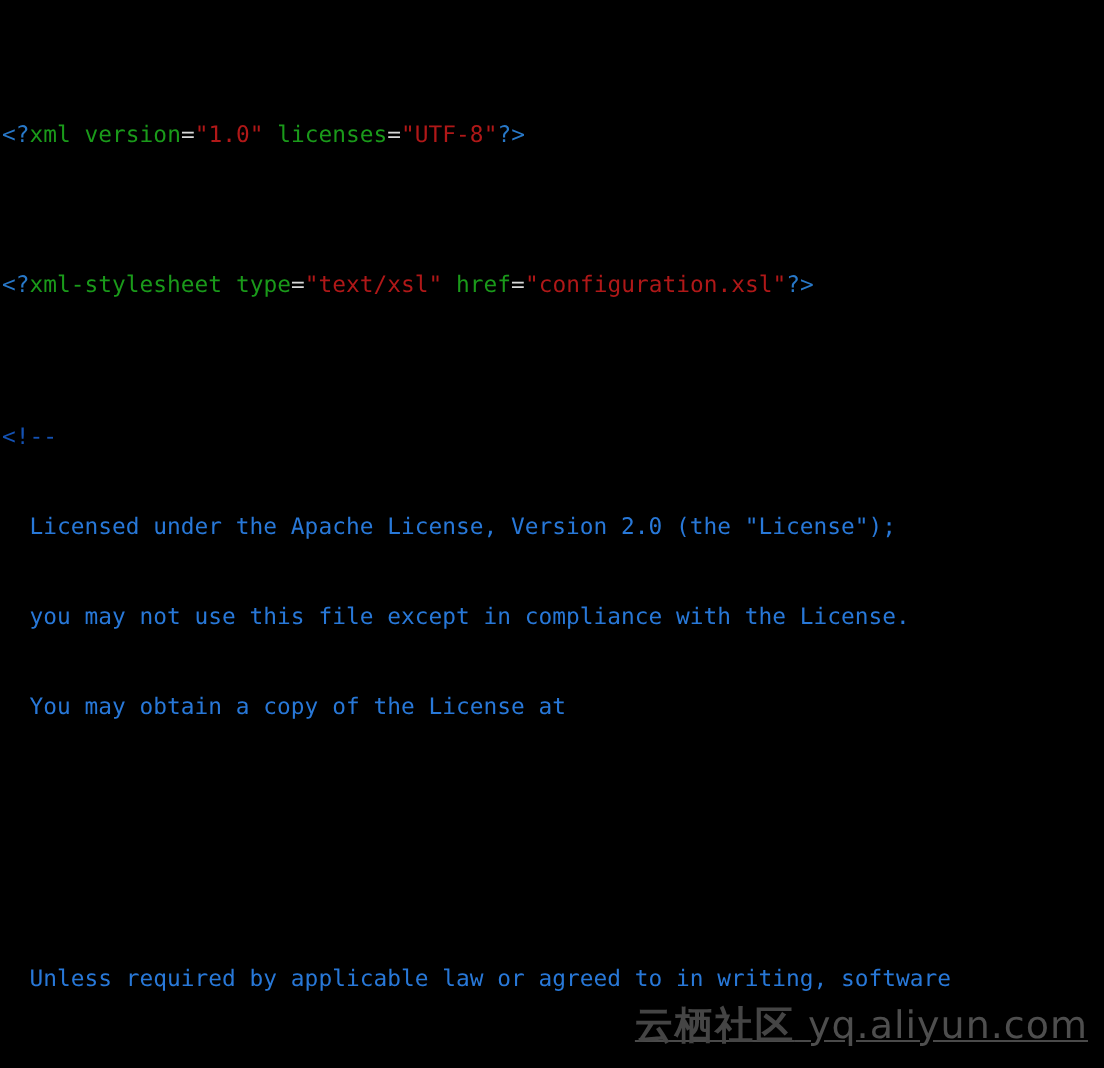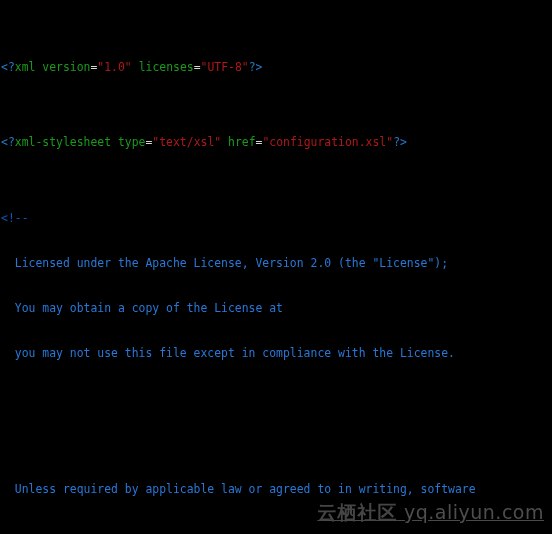--- a/index.html
+++ b/index.html
@@ -75,22 +75,22 @@
 
     
     <div class="line"><span class="pi-delim">&lt;?</span><span class="pi-name">xml</span><span class="pi-name"> </span><span class="pi-attr">version</span><span class="pi-eq">=</span><span class="pi-val">"1.0"</span><span class="pi-name"> </span><span class="pi-attr">licenses</span><span class="pi-eq">=</span><span class="pi-val">"UTF-8"</span><span class="pi-delim">?&gt;</span></div>
 
     
     <div class="line"><span class="pi-delim">&lt;?</span><span class="pi-name">xml-stylesheet</span><span class="pi-name"> </span><span class="pi-attr">type</span><span class="pi-eq">=</span><span class="pi-val">"text/xsl"</span><span class="pi-name"> </span><span class="pi-attr">href</span><span class="pi-eq">=</span><span class="pi-val">"configuration.xsl"</span><span class="pi-delim">?&gt;</span></div>
 
     
     <div class="line"><span class="cmt-delim">&lt;!--</span></div>
     <div class="line"><span class="cmt">  Licensed under the Apache License, Version 2.0 (the "License");</span></div>
+    <div class="line"><span class="cmt">  you may not use this file except in compliance with the License.</span></div>
     <div class="line"><span class="cmt">  You may obtain a copy of the License at</span></div>
-    <div class="line"><span class="cmt">  you may not use this file except in compliance with the License.</span></div>
     <div class="line"><span class="cmt"></span></div>
     <div class="line"><span class="cmt"></span></div>
     <div class="line"><span class="cmt">  Unless required by applicable law or agreed to in writing, software</span></div>
     
     
     
     
     
 
     

